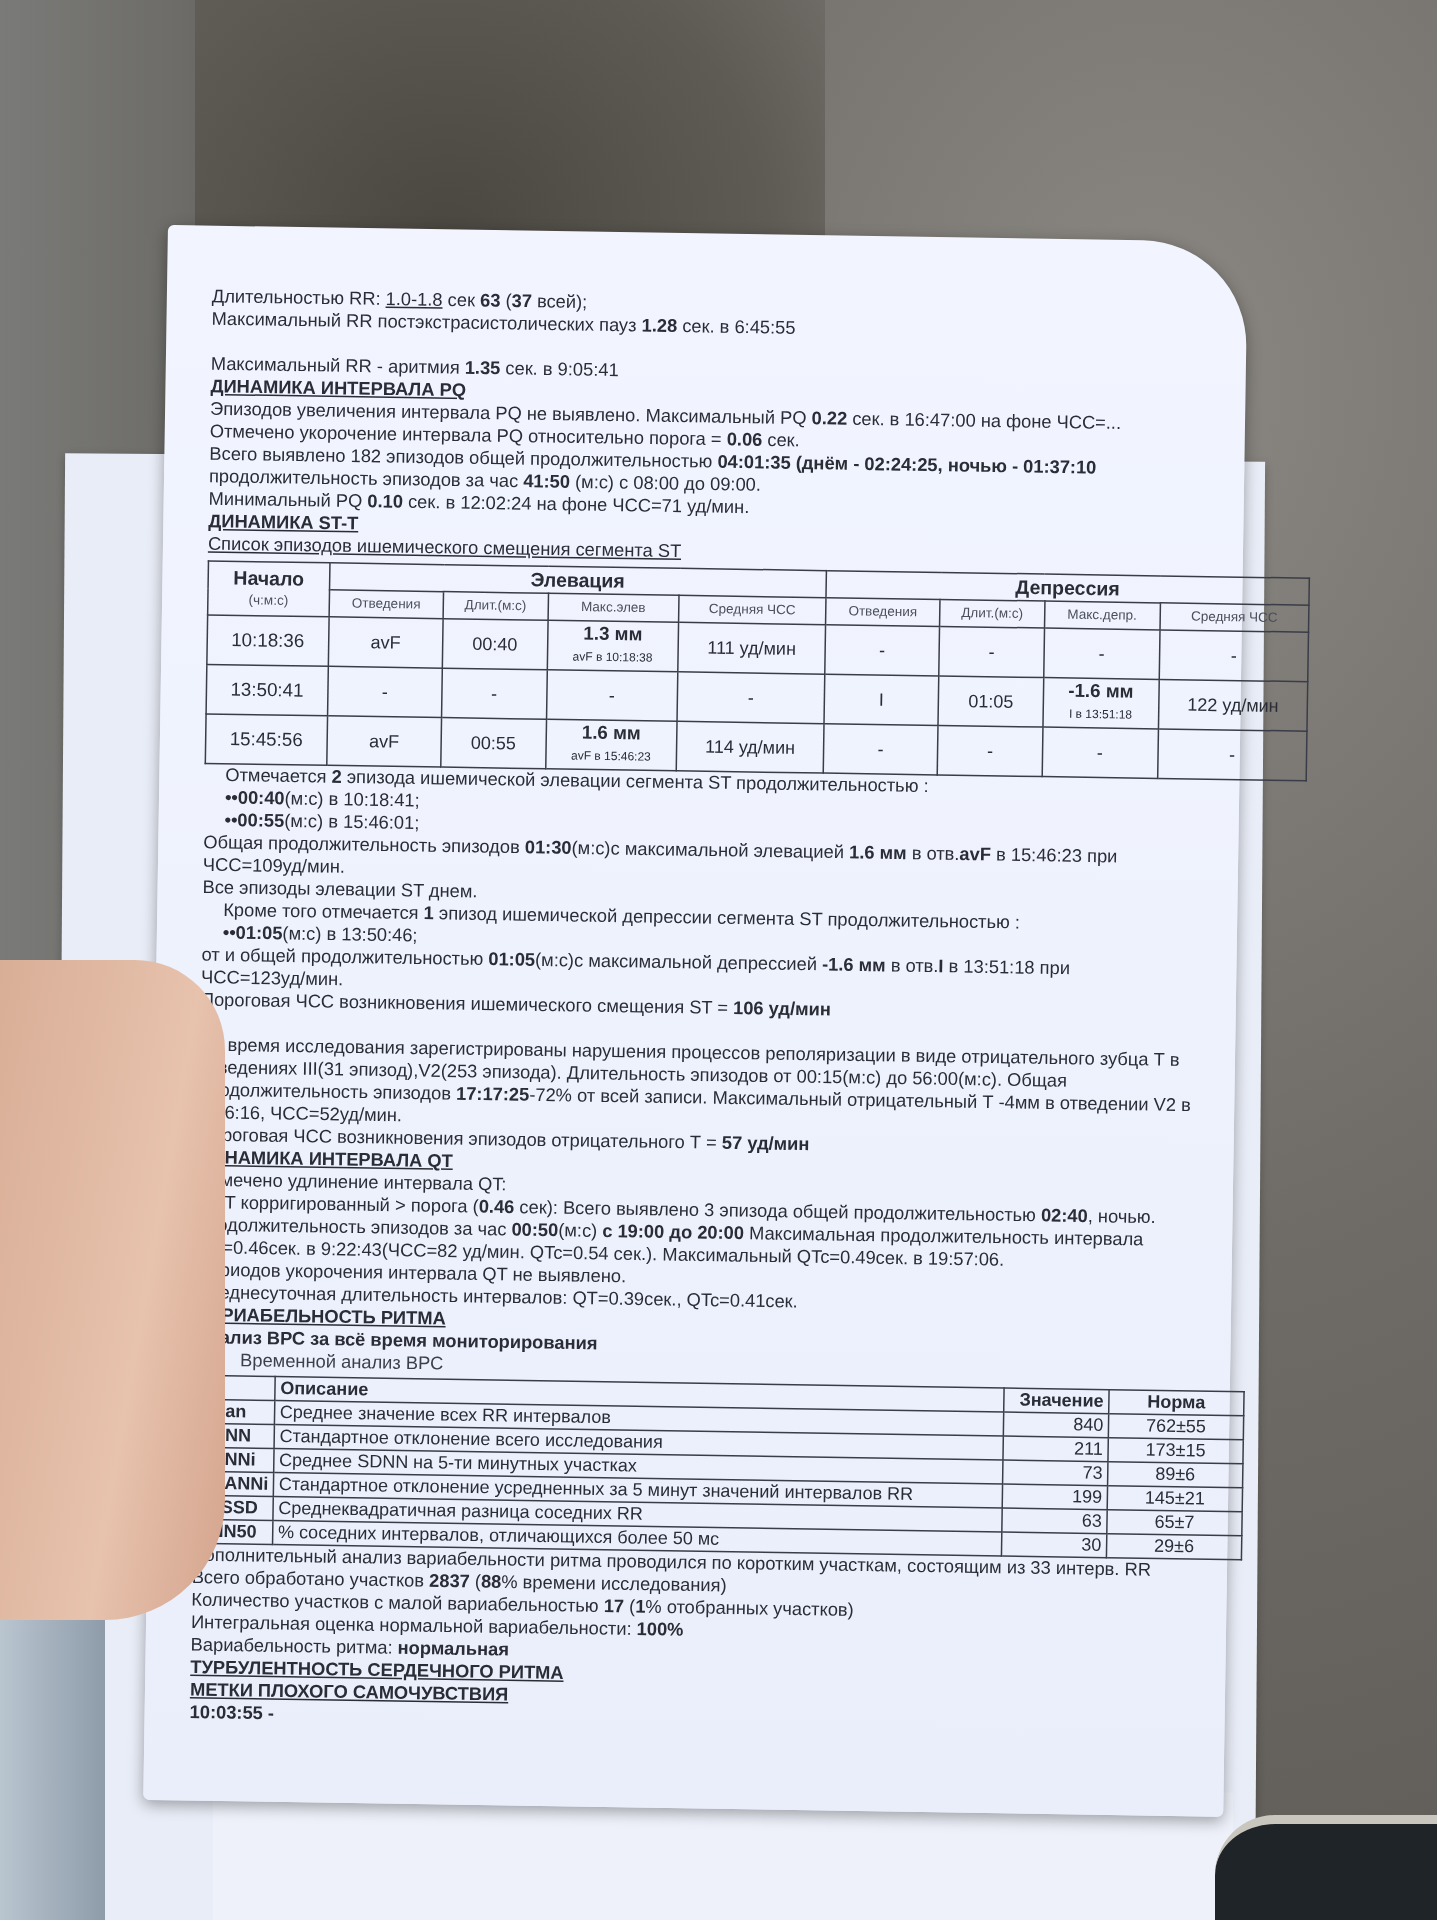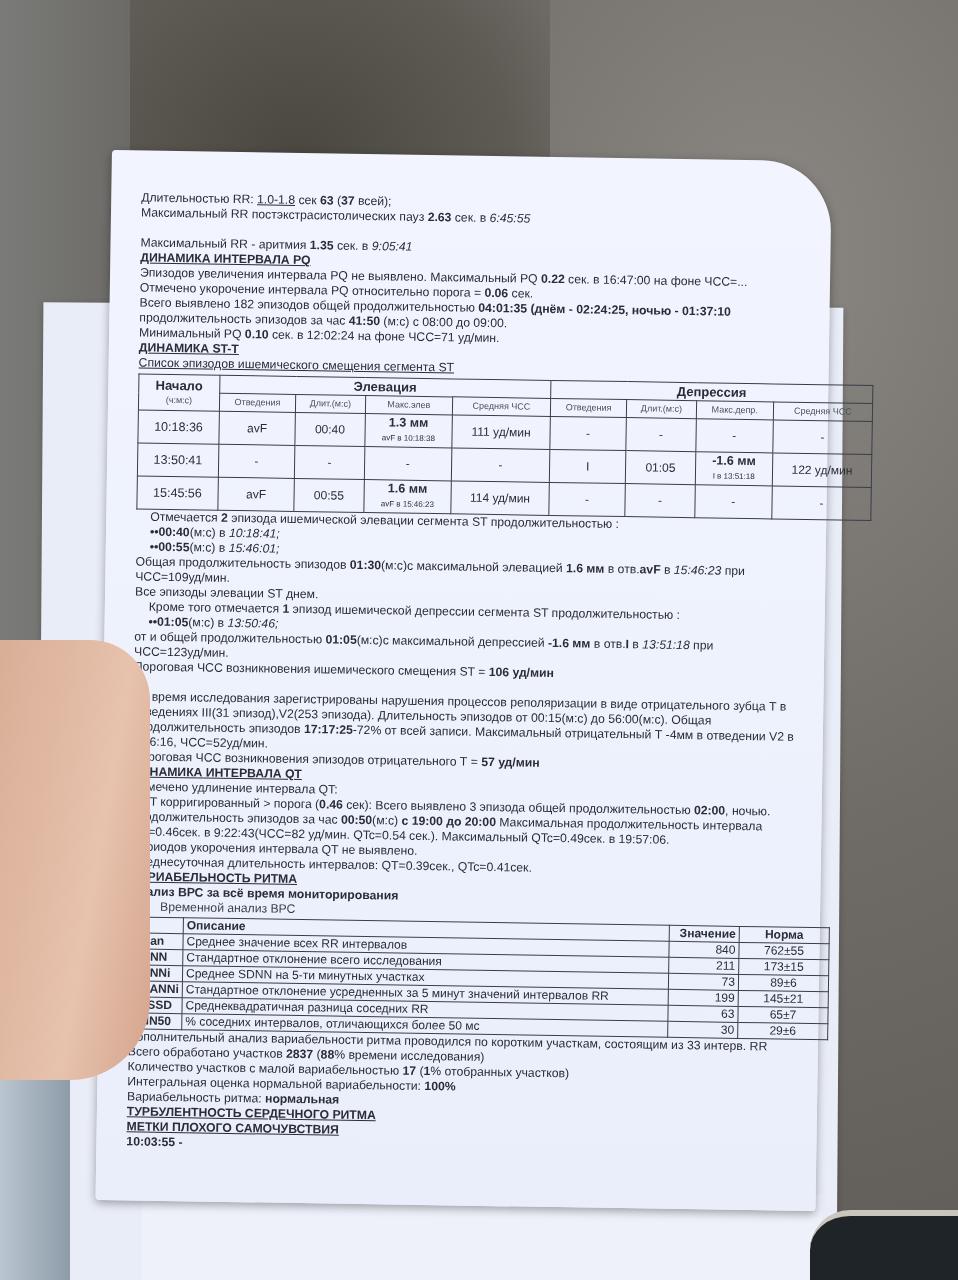--- a/index.html
+++ b/index.html
@@ -50,21 +50,21 @@
     transform: rotate(0.9deg);
     transform-origin: top left;
     box-shadow: 0 3px 10px rgba(0,0,0,0.35);
     padding: 40px 20px 20px 30px;
     color: #2a2d36;
     font-size: 12.2px;
     line-height: 15px;
   }
   .line { white-space: nowrap; }
   .b { font-weight: bold; }
-  .i { font-style: italic; }
+  .i { }
   .u { text-decoration: underline; }
   .h { font-weight: bold; text-decoration: underline; }
   .gap { height: 15px; }
   .indent { padding-left: 14px; }
 
   table.st {
     border-collapse: collapse;
     width: 735px;
     margin-top: 3px;
     font-size: 12px;
@@ -107,21 +107,21 @@
 <div class="sheet-bottom"></div>
 <div class="bag"></div>
 <div class="sleeve"></div>
 
 <div class="sheet">
 
   <div class="line">
     <span>Длительностью RR: </span><span class="u">1.0-1.8</span><span> сек </span><span class="b">63</span><span> (</span><span class="b">37</span><span> всей);</span>
   </div>
   <div class="line">
-    <span>Максимальный RR постэкстрасистолических пауз </span><span class="b">2.63</span><span> сек. в </span><span class="i">6:45:55</span>
+    <span>Максимальный RR постэкстрасистолических пауз </span><span class="b">1.28</span><span> сек. в </span><span class="i">6:45:55</span>
   </div>
   <div class="gap"></div>
   <div class="line">
     <span>Максимальный RR - аритмия </span><span class="b">1.35</span><span> сек. в </span><span class="i">9:05:41</span>
   </div>
 
   <div class="line h">ДИНАМИКА ИНТЕРВАЛА PQ</div>
   <div class="line">
     <span>Эпизодов увеличения интервала PQ не выявлено. Максимальный PQ </span><span class="b">0.22</span><span> сек. в 16:47:00 на фоне ЧСС=...</span>
   </div>
@@ -232,21 +232,21 @@
     <span>продолжительность эпизодов </span><span class="b">17:17:25</span><span>-72% от всей записи. Максимальный отрицательный Т -4мм в отведении V2 в</span>
   </div>
   <div class="line">8:46:16, ЧСС=52уд/мин.</div>
   <div class="line">
     <span>Пороговая ЧСС возникновения эпизодов отрицательного Т = </span><span class="b">57 уд/мин</span>
   </div>
 
   <div class="line h">ДИНАМИКА ИНТЕРВАЛА QT</div>
   <div class="line">Отмечено удлинение интервала QT:</div>
   <div class="line">
-    <span>••QT корригированный &gt; порога (</span><span class="b">0.46</span><span> сек): Всего выявлено 3 эпизода общей продолжительностью </span><span class="b">02:00</span><span>, ночью.</span>
+    <span>••QT корригированный &gt; порога (</span><span class="b">0.46</span><span> сек): Всего выявлено 3 эпизода общей продолжительностью </span><span class="b">02:40</span><span>, ночью.</span>
   </div>
   <div class="line">
     <span>продолжительность эпизодов за час </span><span class="b">00:50</span><span>(м:с)  </span><span class="b">с 19:00 до 20:00</span><span> Максимальная продолжительность интервала</span>
   </div>
   <div class="line">QT=0.46сек. в 9:22:43(ЧСС=82 уд/мин. QTc=0.54 сек.). Максимальный QTc=0.49сек. в 19:57:06.</div>
   <div class="line">Периодов укорочения интервала QT не выявлено.</div>
   <div class="line">Среднесуточная длительность интервалов: QT=0.39сек., QTc=0.41сек.</div>
 
   <div class="line h">ВАРИАБЕЛЬНОСТЬ РИТМА</div>
   <div class="line b">Анализ ВРС за всё время мониторирования</div>

